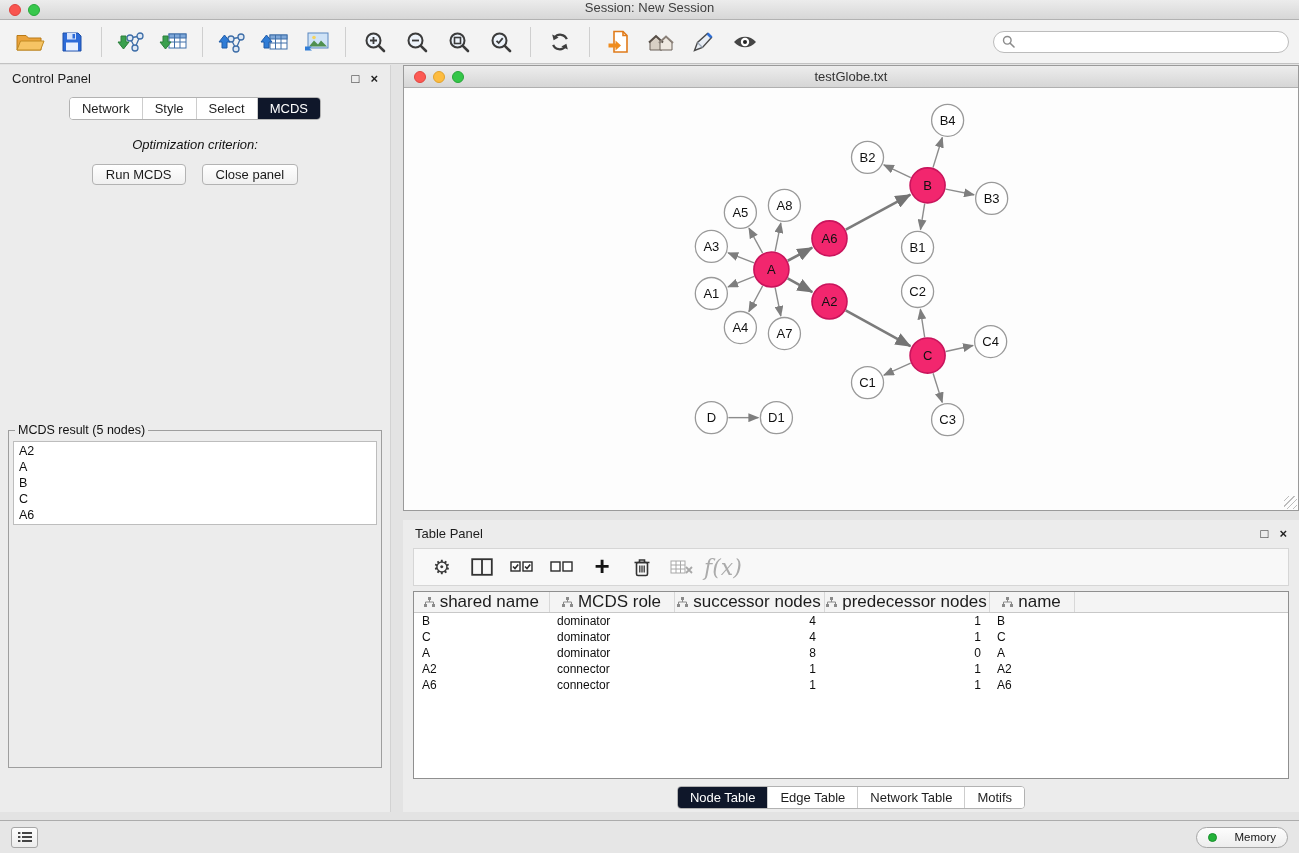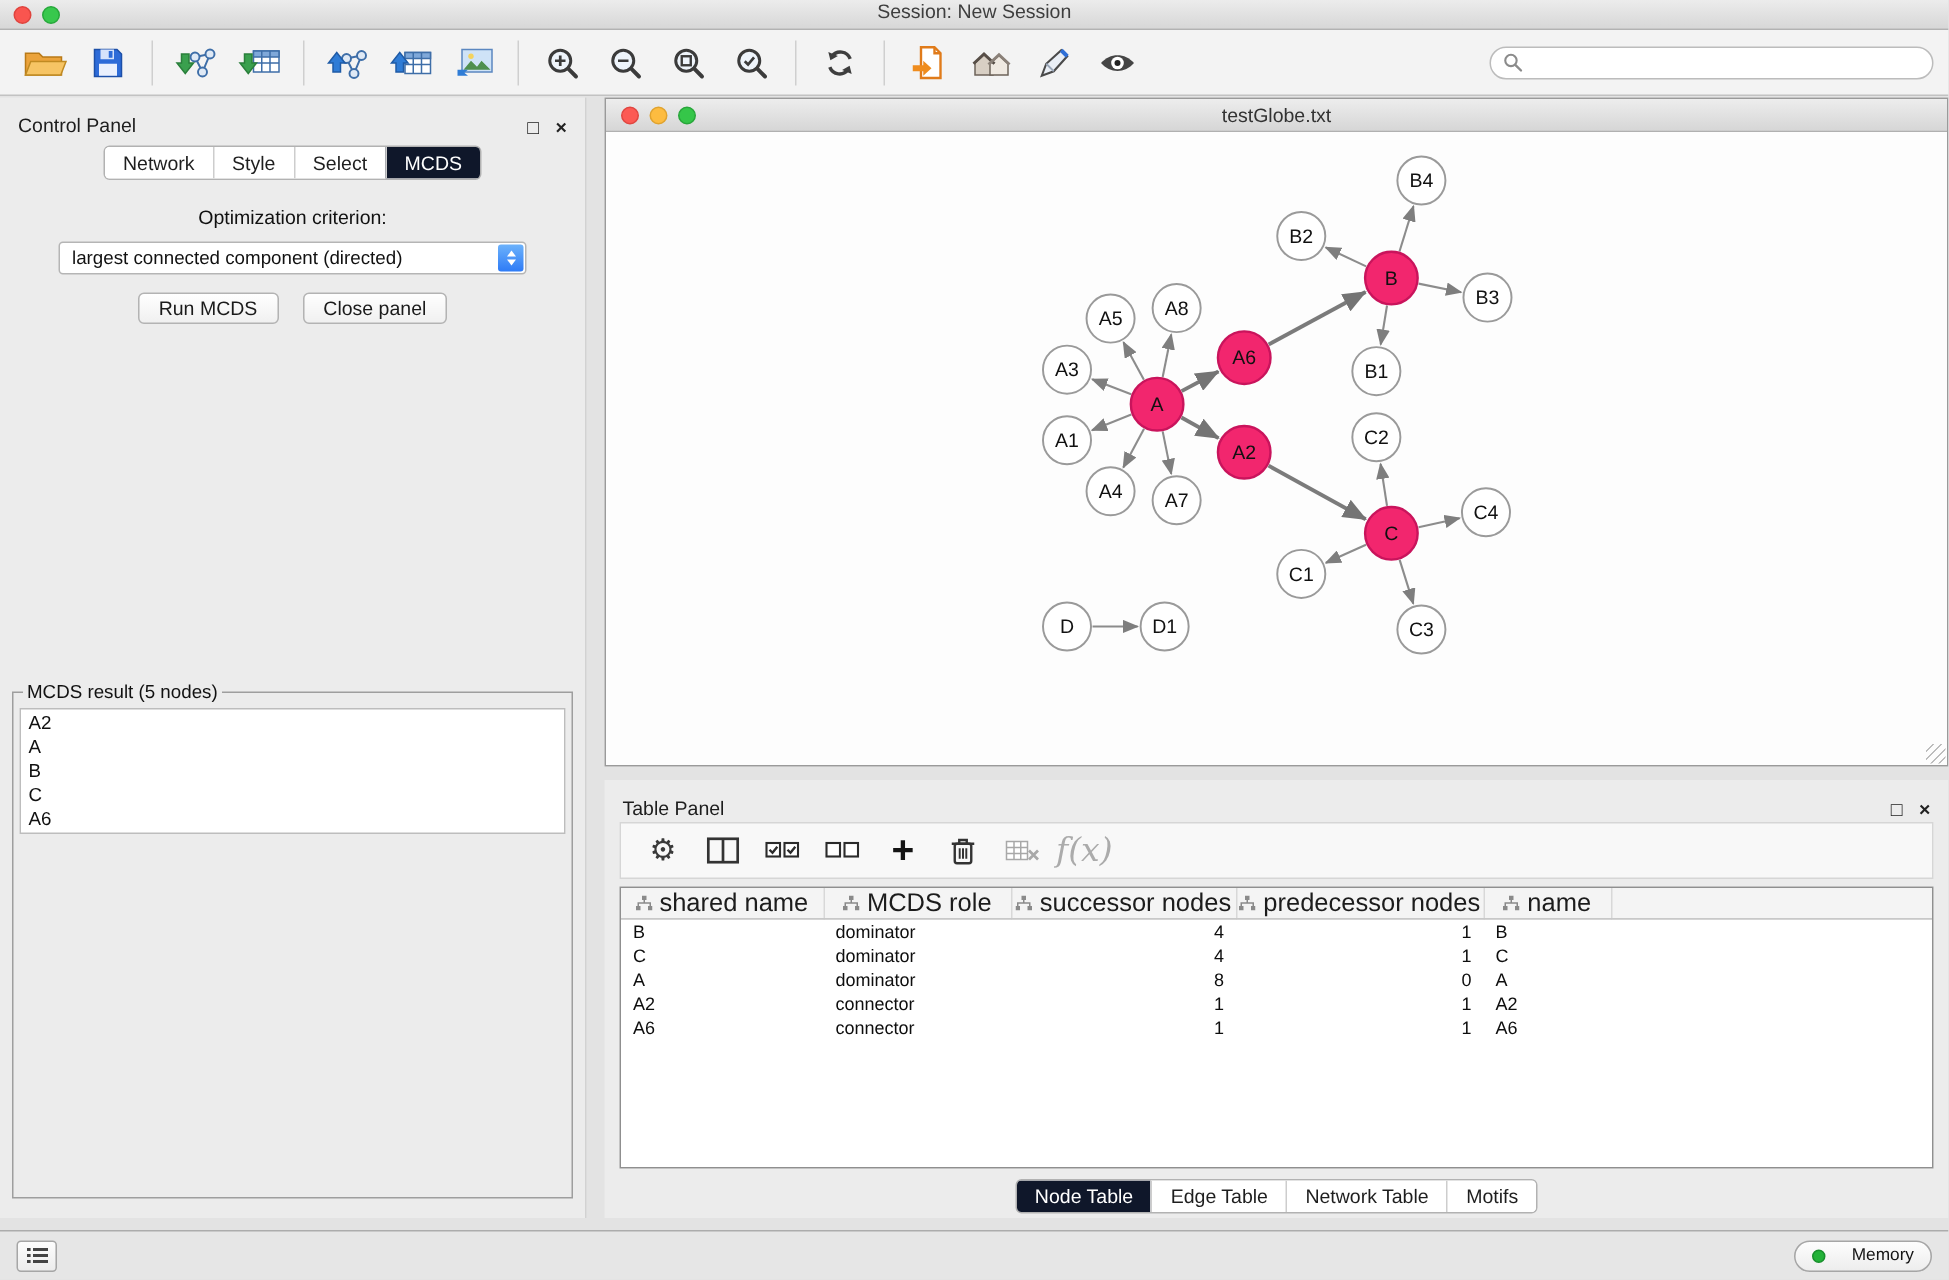--- a/index.html
+++ b/index.html
@@ -14,29 +14,29 @@
   
   .toolbar{height:44px;background:#f3f3f3;border-bottom:1px solid #c2c2c2;display:flex;align-items:center;padding:0 10px;gap:2px;}
   .tbtn{width:40px;height:38px;border:none;background:transparent;display:flex;align-items:center;justify-content:center;cursor:pointer;}
   .tsep{width:1px;height:30px;background:#cfcfcf;margin:0 7px;}
   .searchbox{margin-left:auto;display:flex;align-items:center;width:296px;height:22px;border:1px solid #bcbcbc;border-radius:11px;background:#fff;padding:0 8px;gap:5px;}
   .searchbox input{border:none;outline:none;flex:1;font-size:12px;background:transparent;color:#333;}
   
   .main{height:756px;display:flex;}
   
   .control-panel{width:391px;background:#ececec;margin:1px 12px 8px 0;display:flex;flex-direction:column;border-right:1px solid #d2d2d2;}
-  .panel-header{height:26px;display:flex;align-items:flex-end;padding:0 12px;font-size:13px;color:#1d1d1d;}
+  .panel-header{height:26px;display:flex;align-items:center;padding:0 12px;font-size:13px;color:#1d1d1d;}
   .panel-icons{margin-left:auto;display:flex;gap:11px;align-items:center;}
   .pic{font-size:13px;color:#222;font-weight:bold;cursor:pointer;line-height:1;}
   .seg-wrap{display:flex;justify-content:center;margin-top:6px;}
   .seg{display:flex;border:1px solid #b2b2b2;border-radius:4px;overflow:hidden;background:#fff;}
   .seg button{font-size:13px;padding:3px 12px;background:#fff;border:none;border-left:1px solid #cdcdcd;color:#1e1e1e;cursor:pointer;}
   .seg button:first-child{border-left:none;}
   .seg button.active{background:#0f172a;color:#fff;}
-  .opt-label{text-align:center;font-size:13px;margin-top:17px;color:#111;}
+  .opt-label{text-align:center;font-size:13px;margin-top:17px;color:#111;font-style:italic;}
   .combo{margin:9px auto 0;width:312px;height:22px;background:#fff;border:1px solid #b5b5b5;border-radius:3px;display:flex;align-items:center;font-size:12.5px;color:#111;padding-left:8px;position:relative;cursor:pointer;}
   .combo .stepper{position:absolute;right:1px;top:1px;bottom:1px;width:17px;background:linear-gradient(#6cb2fb,#2e7bf6);border-radius:2px;display:flex;flex-direction:column;align-items:center;justify-content:center;gap:2px;}
   .arr-up{width:0;height:0;border-left:3.5px solid transparent;border-right:3.5px solid transparent;border-bottom:4px solid #fff;}
   .arr-dn{width:0;height:0;border-left:3.5px solid transparent;border-right:3.5px solid transparent;border-top:4px solid #fff;}
   .cp-buttons{display:flex;justify-content:center;gap:16px;margin-top:12px;}
   .btn{font-size:13px;padding:2px 13px;background:linear-gradient(#ffffff,#f0f0f0);border:1px solid #b3b3b3;border-radius:4px;color:#1b1b1b;cursor:pointer;}
   fieldset.result{margin:238px 8px 0 8px;border:1px solid #9e9e9e;height:345px;padding:4px;display:flex;}
   fieldset.result legend{font-size:12.5px;padding:0 3px;margin-left:2px;color:#111;}
   .result-list{flex:1;background:#fff;border:1px solid #bdbdbd;overflow:auto;padding:1px 5px;}
   .result-item{font-size:12.5px;line-height:16px;color:#101010;}
@@ -241,27 +241,20 @@
     </div>
     <div class="seg-wrap">
       <div class="seg" id="cp-tabs-seg">
           <button>Network</button>
           <button>Style</button>
           <button>Select</button>
           <button class="active">MCDS</button>
         </div>
     </div>
     <div class="opt-label">Optimization criterion:</div>
-    <div class="combo">
-      <span>largest connected component (directed)</span>
-      <span class="stepper">
-        <span class="arr-up"></span>
-          <span class="arr-dn"></span>
-      </span>
-    </div>
     <div class="cp-buttons">
       <button class="btn">Run MCDS</button>
       <button class="btn">Close panel</button>
     </div>
     <fieldset class="result">
       <legend>MCDS result (5 nodes)</legend>
       <div class="result-list" id="result-list">
           <div class="result-item">A2</div>
           <div class="result-item">A</div>
           <div class="result-item">B</div>

